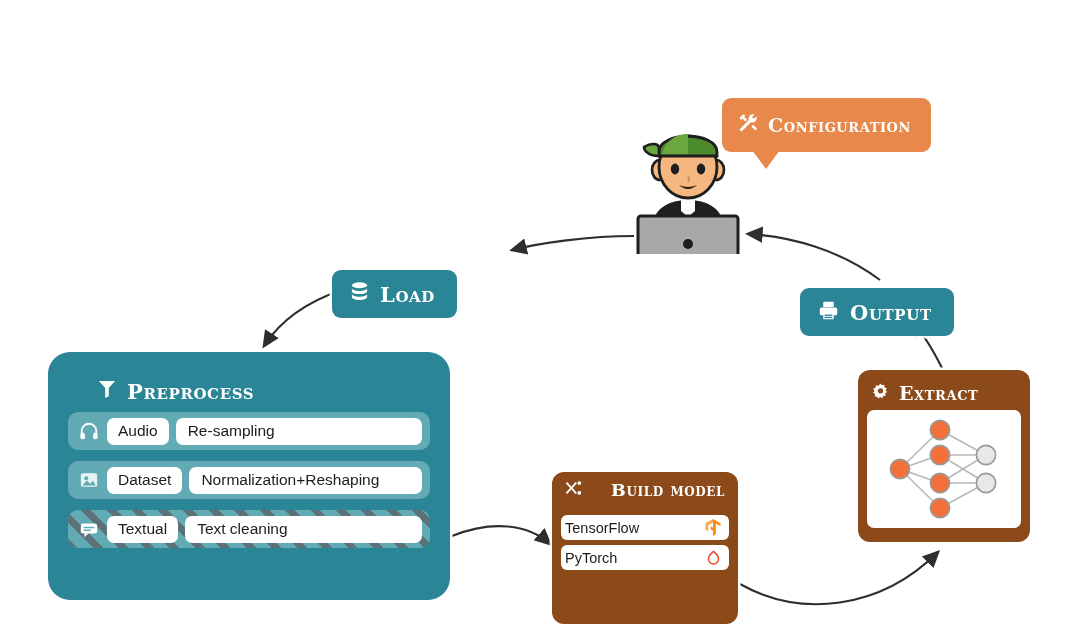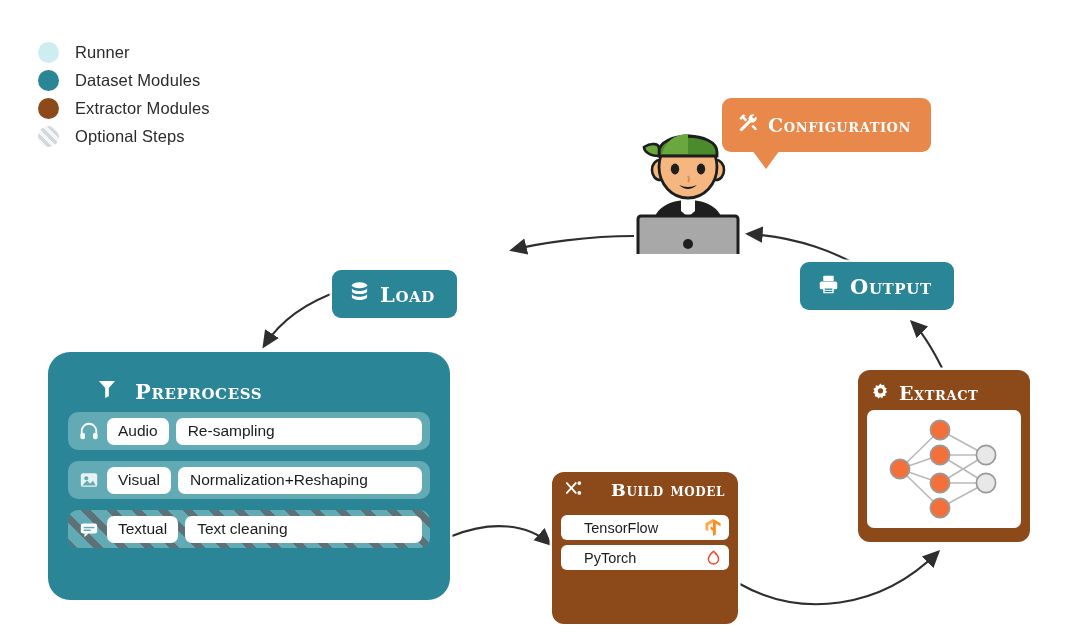--- a/index.html
+++ b/index.html
@@ -69,21 +69,21 @@
   }
 
   
   #preprocess-node {
     left: 48px; top: 352px; width: 402px; height: 248px;
     background: #2a8596; border-radius: 22px;
     box-shadow: 0 0 0 2.5px rgba(255,255,255,.9);
     padding: 18px 14px 14px 14px;
   }
   #preprocess-node .panel-head {
-    display: flex; align-items: center; padding-left: 36px; height: 42px; gap: 8px;
+    display: flex; align-items: center; padding-left: 36px; height: 42px;
   }
   #preprocess-node .panel-head .ttl { font-size: 21px; color: #fff; margin-left: 11px; }
   .pp-row {
     position: relative; margin: 0 6px 11px 6px; height: 38px;
     background: #62aab4; border-radius: 10px;
     display: flex; align-items: center; padding: 0 8px;
   }
   .pp-row.optional::after {
     content: ""; position: absolute; inset: 0; border-radius: 10px;
     background-image: repeating-linear-gradient(45deg,
@@ -115,21 +115,21 @@
     left: 552px; top: 472px; width: 186px; height: 152px;
     background: #8c4a1a; border-radius: 12px;
     box-shadow: 0 0 0 2.5px rgba(255,255,255,.9);
     padding: 8px 9px 9px;
   }
   #buildmodel-node .panel-head { display:flex; height:30px; padding-left:4px;gap:20px; }
   #buildmodel-node .panel-head .ttl { font-size: 17.5px; color:#fff; margin-left: 8px; }
   .bm-row {
     height: 25px; margin-top: 5px; background: #fff; border-radius: 6px;
     display: flex; align-items: center; justify-content: space-between;
-    padding: 0 7px 0 23px;
+    padding: 0 7px 0 4px;
   }
   .bm-label { font-size: 14.5px; color: #1c1c1c; font-family:"Liberation Sans", sans-serif; }
   .bm-logo { width: 18px; height: 18px; display:flex; align-items:center; justify-content:center; flex:none; }
 
   
   #extract-node {
     left: 858px; top: 370px; width: 172px; height: 172px;
     background: #8c4a1a; border-radius: 12px;
     box-shadow: 0 0 0 2.5px rgba(255,255,255,.9);
     padding: 6px 9px 24px;
@@ -161,38 +161,20 @@
     <g fill="none" stroke="#2e2e2e" stroke-width="2.1" marker-end="url(#ah)">
       <path d="M634,236 C588,236 540,243 512,250"></path>
       <path d="M342,290 C312,300 282,318 264,346"></path>
       <path d="M452,536 C492,520 528,524 550,544"></path>
       <path d="M740,584 C800,618 880,610 938,552"></path>
       <path d="M942,368 C932,348 922,332 912,322"></path>
       <path d="M880,280 C840,250 790,236 748,234"></path>
     </g>
   </svg>
 
-  <div id="legend">
-    <div class="legend-row">
-      <span class="legend-swatch" style="background:#cdeef0"></span>
-      <span class="legend-label">Runner</span>
-    </div>
-    <div class="legend-row">
-      <span class="legend-swatch" style="background:#2a8596"></span>
-      <span class="legend-label">Dataset Modules</span>
-    </div>
-    <div class="legend-row">
-      <span class="legend-swatch" style="background:#8c4a1a"></span>
-      <span class="legend-label">Extractor Modules</span>
-    </div>
-    <div class="legend-row">
-      <span class="legend-swatch hatch"></span>
-      <span class="legend-label">Optional Steps</span>
-    </div>
-  </div>
 
   <div class="node" id="config-node" style="left:722px; top:98px;">
     <div class="bubble">
       <span>
         <svg width="20" height="20" viewBox="0 0 24 24" fill="#ffffff">
           <path d="M3.2 3.2l4.2 1.1 1.1 4.2 9.5 9.5a2.2 2.2 0 1 1-2.4 2.4L6.1 10.9 1.9 9.8.8 5.6z" opacity="0"></path>
           <path d="M2.4 4.1l3.6-1.5 3.1 3.1-1.5 3.6-3.6 1.5L.9 7.7z" opacity="0"></path>
           <path d="M17.6 1.6a5 5 0 0 0-4.6 6.9L1.8 19.7l2.5 2.5L15.5 11a5 5 0 0 0 6.9-4.6c0-.8-.2-1.6-.6-2.3l-2.9 2.9-2.1-2.1 2.9-2.9c-.7-.3-1.4-.4-2.1-.4z"></path>
           <path d="M6.2 1.6L1.6 6.2l2.1 2.1 1.6-1.6 3.6 3.6 2.1-2.1L7.4 4.6l1.6-1.6z"></path>
           <path d="M18.2 14.1l-2.1 2.1 4.1 4.1a1.5 1.5 0 0 0 2.1-2.1z"></path>
@@ -235,21 +217,21 @@
         <svg width="19" height="21" viewBox="0 0 20 22" fill="#ffffff">
           <ellipse cx="10" cy="3.4" rx="8" ry="3.1"></ellipse>
           <path d="M2 6.2v3.4c0 1.7 3.6 3.1 8 3.1s8-1.4 8-3.1V6.2c0 1.7-3.6 3.1-8 3.1S2 7.9 2 6.2z"></path>
           <path d="M2 12.4v3.4c0 1.7 3.6 3.1 8 3.1s8-1.4 8-3.1v-3.4c0 1.7-3.6 3.1-8 3.1s-8-1.4-8-3.1z"></path>
         </svg>
       </span>
       <span class="ttl smallcaps">Load</span>
     </div>
   </div>
 
-  <div class="node" id="output-node" style="left:800px; top:262px;">
+  <div class="node" id="output-node" style="left:800px; top:288px;">
     <div class="pill">
       <span>
         <svg width="21" height="21" viewBox="0 0 24 24" fill="#ffffff">
           <rect x="6" y="2" width="12" height="6" rx="1"></rect>
           <rect x="2" y="8.5" width="20" height="9" rx="2.2"></rect>
           <rect x="6" y="15" width="12" height="7" rx="1" fill="#ffffff"></rect>
           <rect x="7.6" y="16.6" width="8.8" height="1.5" fill="#2a8596"></rect>
           <rect x="7.6" y="19.2" width="8.8" height="1.5" fill="#2a8596"></rect>
         </svg>
       </span>
@@ -280,21 +262,21 @@
     </div>
 
     <div class="pp-row">
       <span class="pp-icon">
         <svg width="20" height="20" viewBox="0 0 22 22">
           <rect x="2" y="3.5" width="18" height="15" rx="2.4" fill="#ffffff" opacity=".85"></rect>
           <circle cx="8" cy="9" r="2.2" fill="#62aab4"></circle>
           <path d="M3.6 17 l5.2-5.4 3.4 3.4 3.2-3.2 3 5.2z" fill="#62aab4"></path>
         </svg>
       </span>
-      <span class="pp-tag">Visual</span>
+      <span class="pp-tag">Dataset</span>
       <span class="pp-val">Normalization+Reshaping</span>
     </div>
 
     <div class="pp-row optional">
       <span class="pp-icon">
         <svg width="20" height="20" viewBox="0 0 22 22" fill="#ffffff">
           <rect x="2" y="5" width="18" height="11" rx="2.6"></rect>
           <path d="M6 15.6 L6 20 L10.6 15.6 z"></path>
           <rect x="5" y="8.6" width="12" height="1.6" fill="#62aab4"></rect>
           <rect x="5" y="11.6" width="8" height="1.6" fill="#62aab4"></rect>

